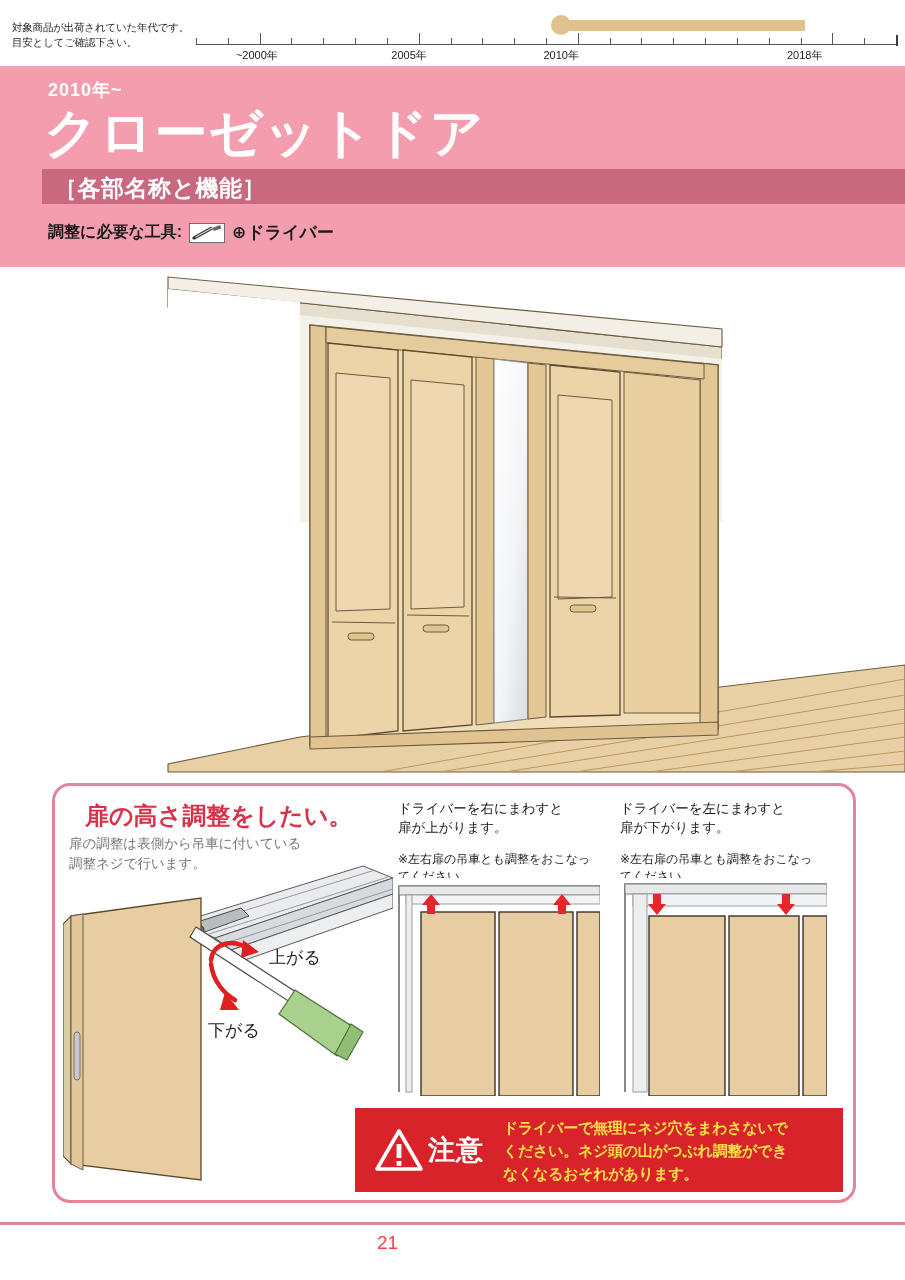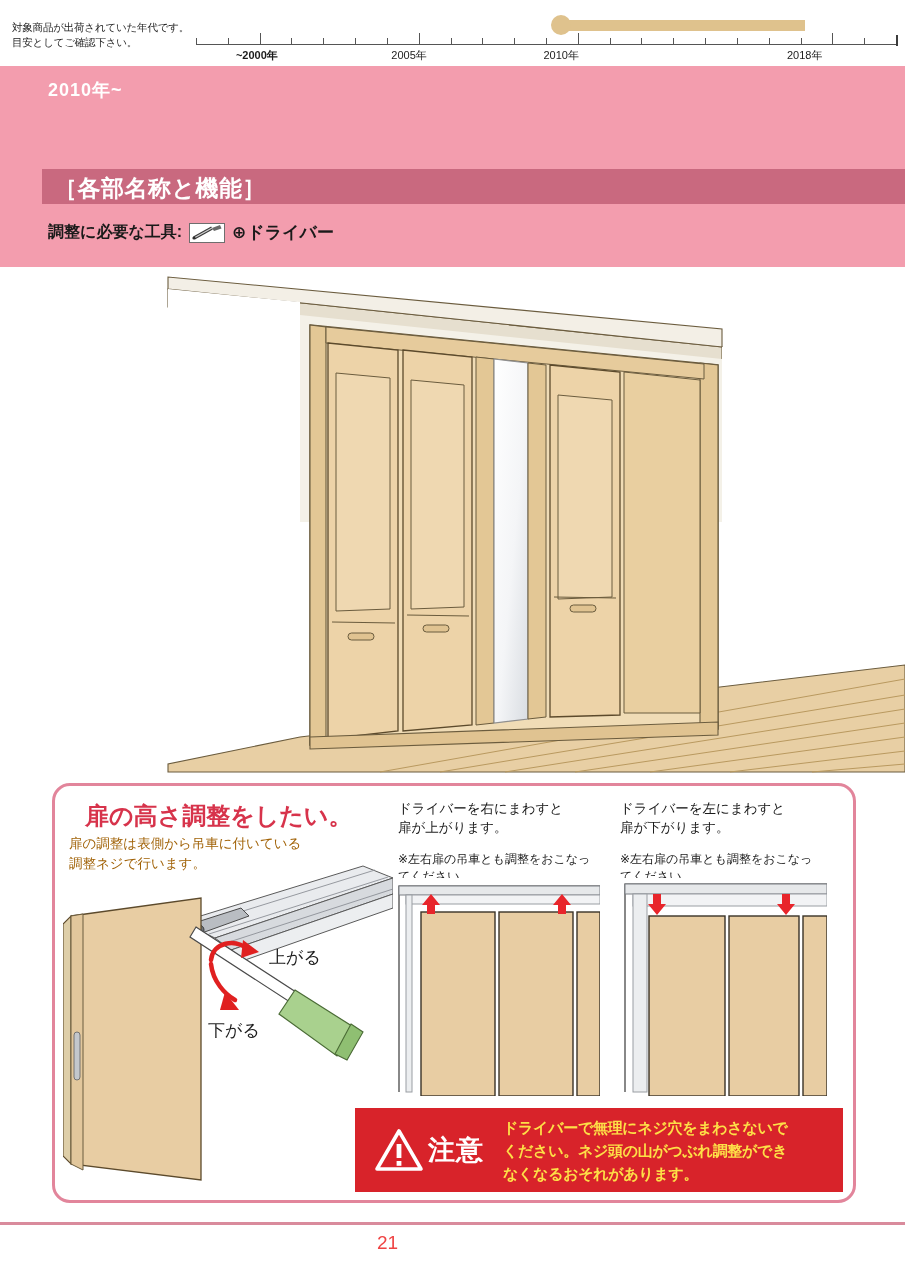--- a/index.html
+++ b/index.html
@@ -166,21 +166,21 @@
     font-weight: bold;
     color: #d7334b;
     letter-spacing: 0px;
     white-space: nowrap;
   }
   #panel-subtext {
     position: absolute;
     left: 14px; top: 48px;
     font-size: 13.5px;
     line-height: 20px;
-    color: #a16207;
+    color: #737373;
     white-space: pre-line;
   }
   .col-text {
     position: absolute;
     font-size: 13.5px;
     line-height: 19px;
     color: #1a1a1a;
   }
   .col-text .lead { white-space: pre-line; }
   .col-text .note {
@@ -272,30 +272,31 @@
         <div class="tick" style="left: 540.909px;"></div>
         <div class="tick" style="left: 572.727px;"></div>
         <div class="tick" style="left: 604.545px;"></div>
         <div class="tick major" style="left: 636.364px;"></div>
         <div class="tick" style="left: 668.182px;"></div>
         <div class="tick end" style="left: 700px;"></div>
       </div>
     <div id="range-bar" style="left: 365.217px; width: 243.478px; background: rgb(223, 194, 141);"></div>
     <div id="range-bar-knob" style="left: 355.217px; background: rgb(223, 194, 141);"></div>
     <div id="label-container">
-        <div class="tick-label" style="left: 60.8696px; font-weight: bold;">~2000年</div>
+        <div class="tick-label" style="left: 60.8696px;">~2000年</div>
         <div class="tick-label" style="left: 213.043px;">2005年</div>
         <div class="tick-label" style="left: 365.217px;">2010年</div>
         <div class="tick-label" style="left: 608.696px;">2018年</div>
       </div>
   </div>
 </div>
 
 <div id="header-band">
   <div id="header-year">2010年~</div>
+  <div id="header-title">クローゼットドア</div>
   <div id="header-subband">
     <div id="header-subband-label">［各部名称と機能］</div>
   </div>
   <div id="tools-row">
     <span id="tools-label">調整に必要な工具:</span>
     <span id="screwdriver-chip">
       <svg width="34" height="18" viewBox="0 0 34 18">
         <line x1="4" y1="14" x2="22" y2="4" stroke="#3a3a3a" stroke-width="3.4"></line>
         <line x1="4" y1="14" x2="22" y2="4" stroke="#cfcfcf" stroke-width="1.2"></line>
         <path d="M22 4 L30 1 L31.5 4.5 L24 7 Z" fill="#6a6a6a"></path>

